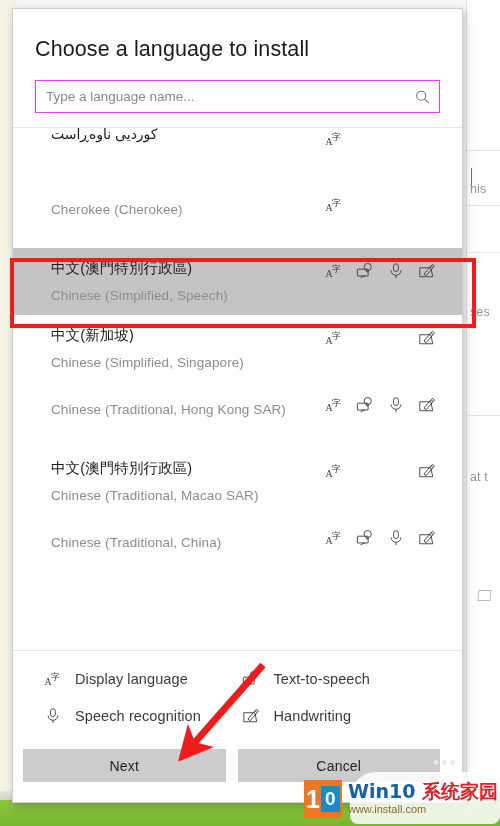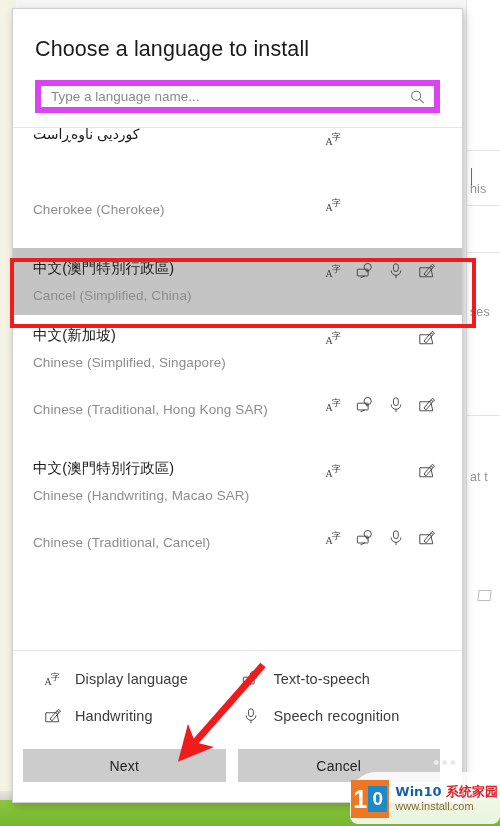--- a/index.html
+++ b/index.html
@@ -94,21 +94,21 @@
     font-size: 21.5px;
     font-weight: 400;
     color: #1a1a1a;
     letter-spacing: .1px;
   }
 
   .search-row { padding: 18px 22px 0 22px; }
   .search-box {
     position: relative;
     height: 33px;
-    border: 6px solid #d946ef;
+    border: 1px solid #d946ef;
     background: #ffffff;
     display: flex;
     align-items: center;
   }
   .search-input {
     flex: 1;
     border: none;
     outline: none;
     background: transparent;
     font-family: "Liberation Sans", sans-serif;
@@ -132,21 +132,21 @@
     flex: 1;
     overflow: hidden;
     border-top: 1px solid #e6e6e6;
   }
   .list {
     position: relative;
     margin-top: -12px;
   }
   .lang-row {
     position: relative;
-    padding: 10px 36px 10px 20px;
+    padding: 10px 36px 10px 38px;
     min-height: 66px;
   }
   .lang-row.selected { background: #c4c4c4; }
 
   .lang-native {
     font-size: 14.5px;
     color: #1b1b1b;
     line-height: 20px;
     letter-spacing: .1px;
   }
@@ -257,21 +257,21 @@
   }
   .wm-tile .zero {
     width: 19px; height: 26px;
     background: #1c8ac7;
     color: #ffffff; font-size: 19px; font-weight: bold;
     display: flex; align-items: center; justify-content: center;
     margin-left: 1px;
   }
   .wm-text { line-height: 1.05; }
   .wm-main {
-    font-size: 13px; font-weight: bold; color: #1461a8;
+    font-size: 19px; font-weight: bold; color: #1461a8;
     font-family: "DejaVu Sans", sans-serif;
     white-space: nowrap;
   }
   .wm-main .red { color: #d8232a; }
   .wm-sub {
     font-size: 11px; color: #8a6a2f; margin-top: 2px;
     font-family: "Liberation Sans", sans-serif;
   }
   .wm-dots {
     position: absolute;
@@ -352,21 +352,21 @@
                   <text x="7.5" y="11.5" font-size="10" font-family="DejaVu Sans, sans-serif" fill="currentColor" stroke="none">字</text>
                 </svg>
               </span>
               <span class="slot empty"></span>
               <span class="slot empty"></span>
               <span class="slot empty"></span>
             </div>
           </div>
           <div class="lang-row selected">
             <div class="lang-native">中文(澳門特別行政區)</div>
-            <div class="lang-english">Cancel (Simplified, China)</div>
+            <div class="lang-english">Chinese (Simplified, Speech)</div>
             <div class="row-icons">
               <span class="slot">
                 <svg viewBox="0 0 20 20" width="18" height="18" fill="none" stroke="currentColor" stroke-width="1">
                   <text x="0.5" y="16.5" font-size="11" font-family="Liberation Serif, serif" fill="currentColor" stroke="none">A</text>
                   <text x="7.5" y="11.5" font-size="10" font-family="DejaVu Sans, sans-serif" fill="currentColor" stroke="none">字</text>
                 </svg>
               </span>
               <span class="slot">
                 <svg viewBox="0 0 20 20" width="18" height="18" fill="none" stroke="currentColor" stroke-width="1">
                   <rect x="1.5" y="8" width="12" height="7.5" rx="0.6"></rect>
@@ -440,41 +440,41 @@
                 <svg viewBox="0 0 20 20" width="18" height="18" fill="none" stroke="currentColor" stroke-width="1">
                   <path d="M2 6.4 L14.2 6.4 L16.4 16.4 L2 16.4 Z"></path>
                   <path d="M6.6 13.4 L14.4 4.2 L16.8 6.1 L9 15.3 Z" stroke-width="1"></path>
                   <path d="M14.4 4.2 L16 2.6 L18.4 4.5 L16.8 6.1"></path>
                 </svg>
               </span>
             </div>
           </div>
           <div class="lang-row">
             <div class="lang-native">中文(澳門特別行政區)</div>
-            <div class="lang-english">Chinese (Handwriting, Macao SAR)</div>
+            <div class="lang-english">Chinese (Traditional, Macao SAR)</div>
             <div class="row-icons">
               <span class="slot">
                 <svg viewBox="0 0 20 20" width="18" height="18" fill="none" stroke="currentColor" stroke-width="1">
                   <text x="0.5" y="16.5" font-size="11" font-family="Liberation Serif, serif" fill="currentColor" stroke="none">A</text>
                   <text x="7.5" y="11.5" font-size="10" font-family="DejaVu Sans, sans-serif" fill="currentColor" stroke="none">字</text>
                 </svg>
               </span>
               <span class="slot empty"></span>
               <span class="slot empty"></span>
               <span class="slot">
                 <svg viewBox="0 0 20 20" width="18" height="18" fill="none" stroke="currentColor" stroke-width="1">
                   <path d="M2 6.4 L14.2 6.4 L16.4 16.4 L2 16.4 Z"></path>
                   <path d="M6.6 13.4 L14.4 4.2 L16.8 6.1 L9 15.3 Z" stroke-width="1"></path>
                   <path d="M14.4 4.2 L16 2.6 L18.4 4.5 L16.8 6.1"></path>
                 </svg>
               </span>
             </div>
           </div>
           <div class="lang-row">
-            <div class="lang-english">Chinese (Traditional, Cancel)</div>
+            <div class="lang-english">Chinese (Traditional, China)</div>
             <div class="row-icons">
               <span class="slot">
                 <svg viewBox="0 0 20 20" width="18" height="18" fill="none" stroke="currentColor" stroke-width="1">
                   <text x="0.5" y="16.5" font-size="11" font-family="Liberation Serif, serif" fill="currentColor" stroke="none">A</text>
                   <text x="7.5" y="11.5" font-size="10" font-family="DejaVu Sans, sans-serif" fill="currentColor" stroke="none">字</text>
                 </svg>
               </span>
               <span class="slot">
                 <svg viewBox="0 0 20 20" width="18" height="18" fill="none" stroke="currentColor" stroke-width="1">
                   <rect x="1.5" y="8" width="12" height="7.5" rx="0.6"></rect>
@@ -519,36 +519,36 @@
               <path d="M5 17.5 L10 15.5"></path>
               <circle cx="13" cy="5.6" r="4"></circle>
               <path d="M11.2 9 L12.4 11.4 L14 9.3"></path>
             </svg>
           </span>
           <span class="lbl">Text-to-speech</span>
         </div>
         <div class="legend-item">
           <span class="ic">
             <svg viewBox="0 0 20 20" width="18" height="18" fill="none" stroke="currentColor" stroke-width="1">
+              <rect x="7.2" y="2" width="5.4" height="8.6" rx="2.7"></rect>
+              <path d="M4.6 9.4 a5.4 5.4 0 0 0 10.8 0"></path>
+              <line x1="10" y1="14.8" x2="10" y2="18"></line>
+            </svg>
+          </span>
+          <span class="lbl">Speech recognition</span>
+        </div>
+        <div class="legend-item">
+          <span class="ic">
+            <svg viewBox="0 0 20 20" width="18" height="18" fill="none" stroke="currentColor" stroke-width="1">
               <path d="M2 6.4 L14.2 6.4 L16.4 16.4 L2 16.4 Z"></path>
               <path d="M6.6 13.4 L14.4 4.2 L16.8 6.1 L9 15.3 Z" stroke-width="1"></path>
               <path d="M14.4 4.2 L16 2.6 L18.4 4.5 L16.8 6.1"></path>
             </svg>
           </span>
           <span class="lbl">Handwriting</span>
-        </div>
-        <div class="legend-item">
-          <span class="ic">
-            <svg viewBox="0 0 20 20" width="18" height="18" fill="none" stroke="currentColor" stroke-width="1">
-              <rect x="7.2" y="2" width="5.4" height="8.6" rx="2.7"></rect>
-              <path d="M4.6 9.4 a5.4 5.4 0 0 0 10.8 0"></path>
-              <line x1="10" y1="14.8" x2="10" y2="18"></line>
-            </svg>
-          </span>
-          <span class="lbl">Speech recognition</span>
         </div>
       </div>
 
     <div class="footer">
       <button class="btn">Next</button>
       <button class="btn">Cancel</button>
     </div>
   </div>
 
   <div class="annot-box"></div>

